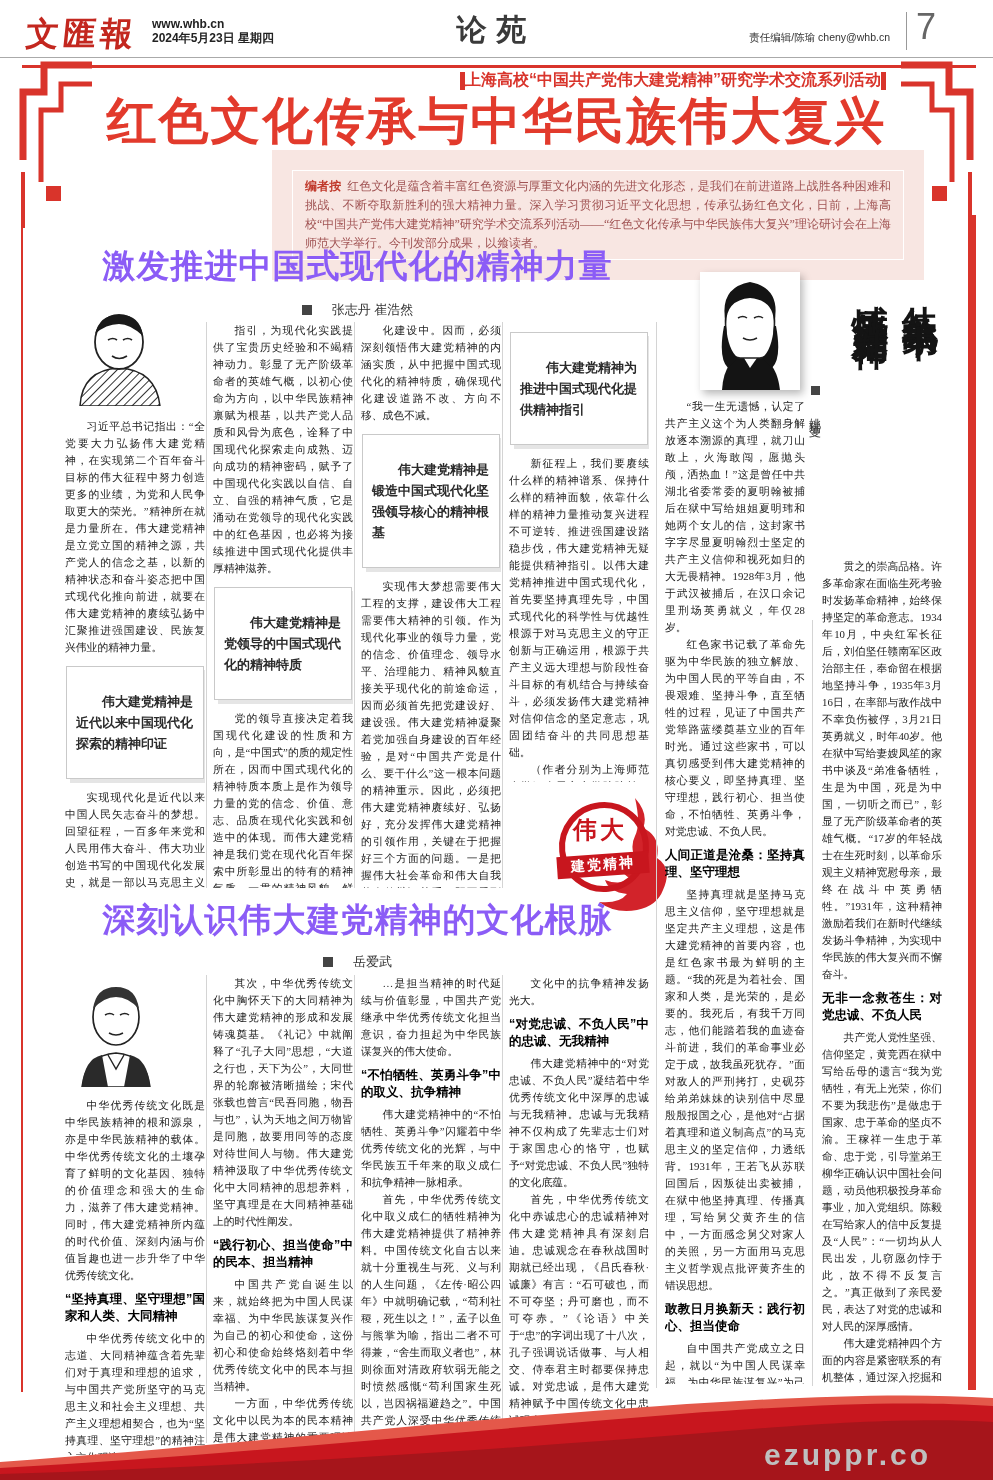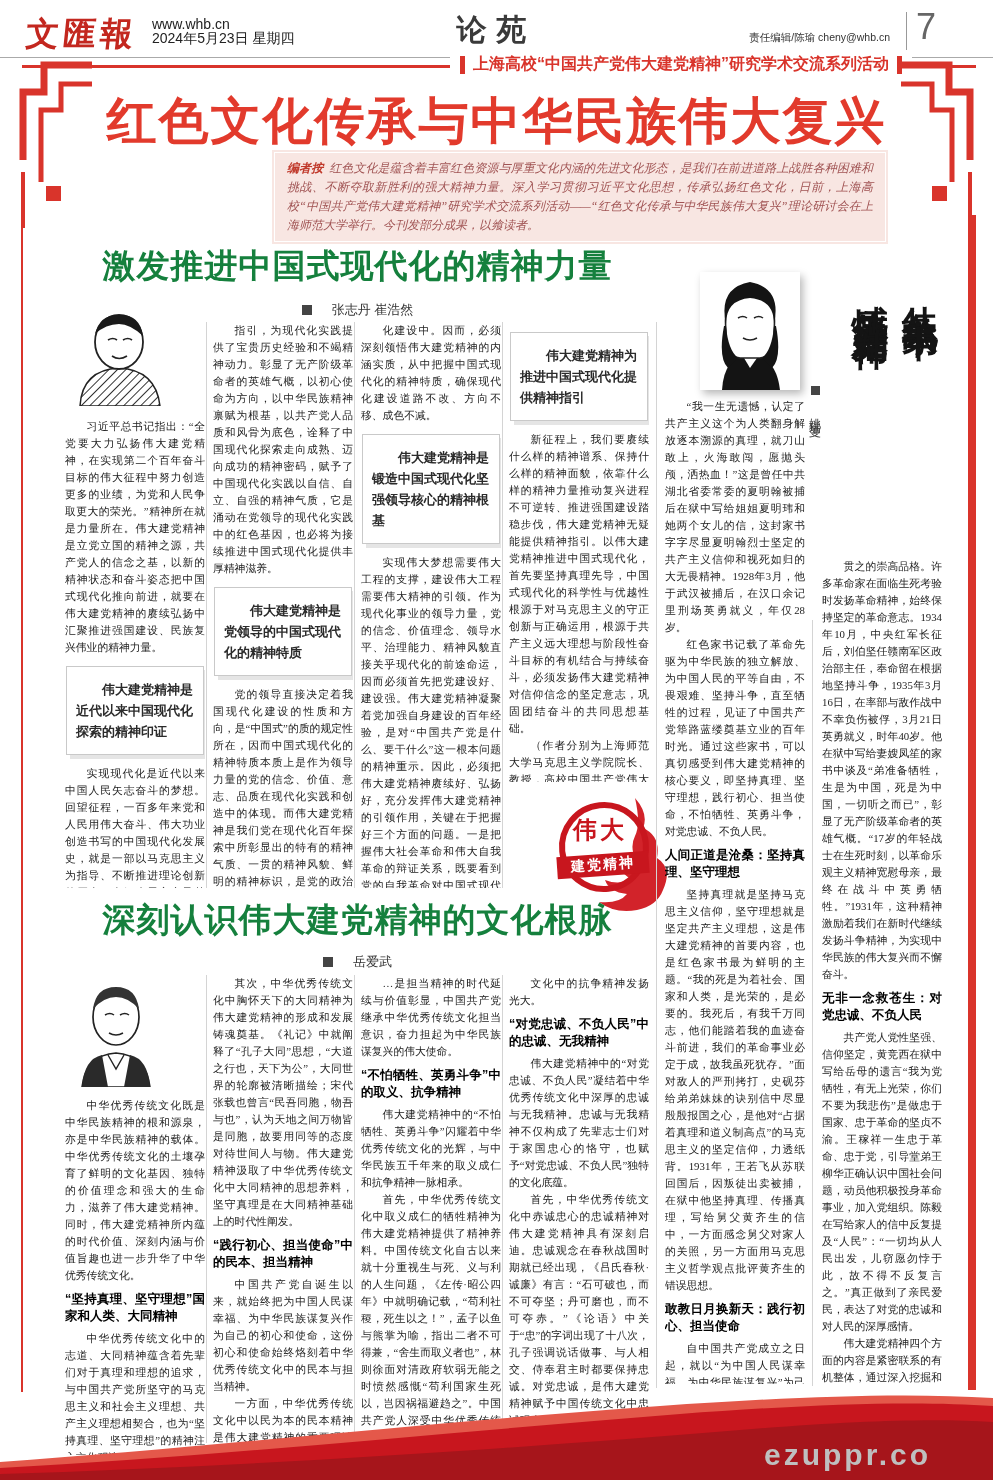--- a/index.html
+++ b/index.html
@@ -3,65 +3,65 @@
 <meta charset="utf-8">
 <style>
   html,body{margin:0;padding:0;background:#e9e9e9;}
   #page{position:relative;width:993px;height:1480px;background:#fff;margin:0 auto;overflow:hidden;
         font-family:"Liberation Serif","DejaVu Serif",serif;color:#1c1c1c;}
   .abs{position:absolute;}
 
   
   .logo{left:26px;top:12px;font-size:33px;font-weight:bold;color:#c3271f;
         font-family:"Liberation Serif",serif;letter-spacing:4px;transform:skewX(-6deg);}
-  .mast-meta{left:152px;top:17px;font-size:14px;line-height:14px;color:#222;
-             font-family:"Liberation Sans",sans-serif;font-weight:normal;}
+  .mast-meta{left:152px;top:17px;font-size:12px;line-height:14px;color:#222;
+             font-family:"Liberation Sans",sans-serif;font-weight:bold;}
   .section-title{left:0;top:10px;width:993px;text-align:center;font-size:30px;letter-spacing:10px;
                  color:#3a3a3a;font-weight:bold;}
   .editor-line{left:640px;top:31px;width:250px;text-align:right;font-size:10.5px;color:#333;
                font-family:"Liberation Sans",sans-serif;}
   .pageno-divider{left:906px;top:12px;width:1px;height:38px;background:#999;}
   .pageno{left:916px;top:6px;width:60px;font-size:36px;color:#666;font-family:"Liberation Sans",sans-serif;}
   .header-rule{left:0;top:57px;width:993px;height:1px;background:#aaa;}
 
   
   .banner-line{left:22px;top:65px;width:954px;height:3px;background:#d9342b;}
-  .banner-text{left:450px;top:52px;background:#fff;padding:2px 10px;display:flex;align-items:center;gap:8px;}
+  .banner-text{left:450px;top:68px;background:#fff;padding:2px 10px;display:flex;align-items:center;}
   .banner-text span.t{font-size:16px;font-weight:bold;color:#d9342b;font-family:"Liberation Sans",sans-serif;}
   .banner-bar{display:inline-block;width:5px;height:18px;background:#d9342b;}
   .frame-left{left:21px;top:226px;width:2px;height:1166px;background:#d9342b;}
   .frame-right{left:968px;top:215px;width:8px;height:1175px;background:#d9342b;}
 
   
   .main-headline{left:40px;top:88px;width:913px;text-align:center;font-size:50px;font-weight:900;
                  color:#e23a2c;letter-spacing:2px;font-family:"Liberation Serif",serif;}
-  .note{left:272px;top:150px;width:612px;background:#f8e6e2;padding:2px;font-style:italic;}
+  .note{left:272px;top:150px;width:612px;background:#f8e6e2;padding:20px;}
   .note-inner{border:1px solid #fff;padding:6px 12px;font-size:12px;line-height:19px;color:#a05353;
               text-align:justify;}
   .note-inner .lbl{font-weight:bold;color:#c0392b;margin-right:6px;font-family:"Liberation Sans",sans-serif;}
   .note-inner p{margin:0;text-indent:2em;display:inline;}
 
   
-  .a-title{font-size:33px;font-weight:900;text-align:center;color:#15803d;letter-spacing:1px;}
+  .a-title{font-size:33px;font-weight:900;text-align:center;color:#8b5cf6;letter-spacing:1px;}
   .a1-title{left:65px;top:244px;width:585px;}
   .a2-title{left:65px;top:898px;width:585px;}
   .byline{display:flex;justify-content:center;align-items:center;gap:20px;font-size:13px;color:#333;
           font-family:"Liberation Sans",sans-serif;}
   .a1-byline{left:65px;top:301px;width:585px;}
   .a2-byline{left:65px;top:953px;width:585px;}
   .sq{display:inline-block;width:10px;height:10px;background:#444;}
 
   
   .col{font-size:10.8px;line-height:17px;text-align:justify;overflow:hidden;color:#222;}
   .col p.blk-p{margin:0;text-indent:2em;}
   .col p.blk-a{margin:0;text-indent:2em;color:#222;}
   .col h4.blk-h{margin:7px 0 5px;font-size:12.5px;line-height:17px;color:#000;
                 font-family:"Liberation Sans",sans-serif;font-weight:bold;}
   .col p.blk-q{margin:10px 1px;border:1px solid #c9c9c9;box-shadow:4px 4px 0 rgba(0,0,0,.10);
-               padding:12px 9px;font-weight:bold;font-size:13px;line-height:21px;color:#2b2b2b;
+               padding:24px 9px;font-weight:bold;font-size:13px;line-height:21px;color:#2b2b2b;
                text-indent:2em;text-align:left;background:#fff;}
   .c1{left:65px;width:140px;}
   .c2{left:213px;width:140px;}
   .c3{left:361px;width:140px;}
   .c4{left:509px;width:140px;}
   .a1col{top:322px;height:566px;}
   .a1col.c1{top:418px;height:470px;}
   .a1col.c4{height:460px;}
   .a2col{top:975px;height:480px;}
   .a2col.c1{top:1097px;height:358px;}

